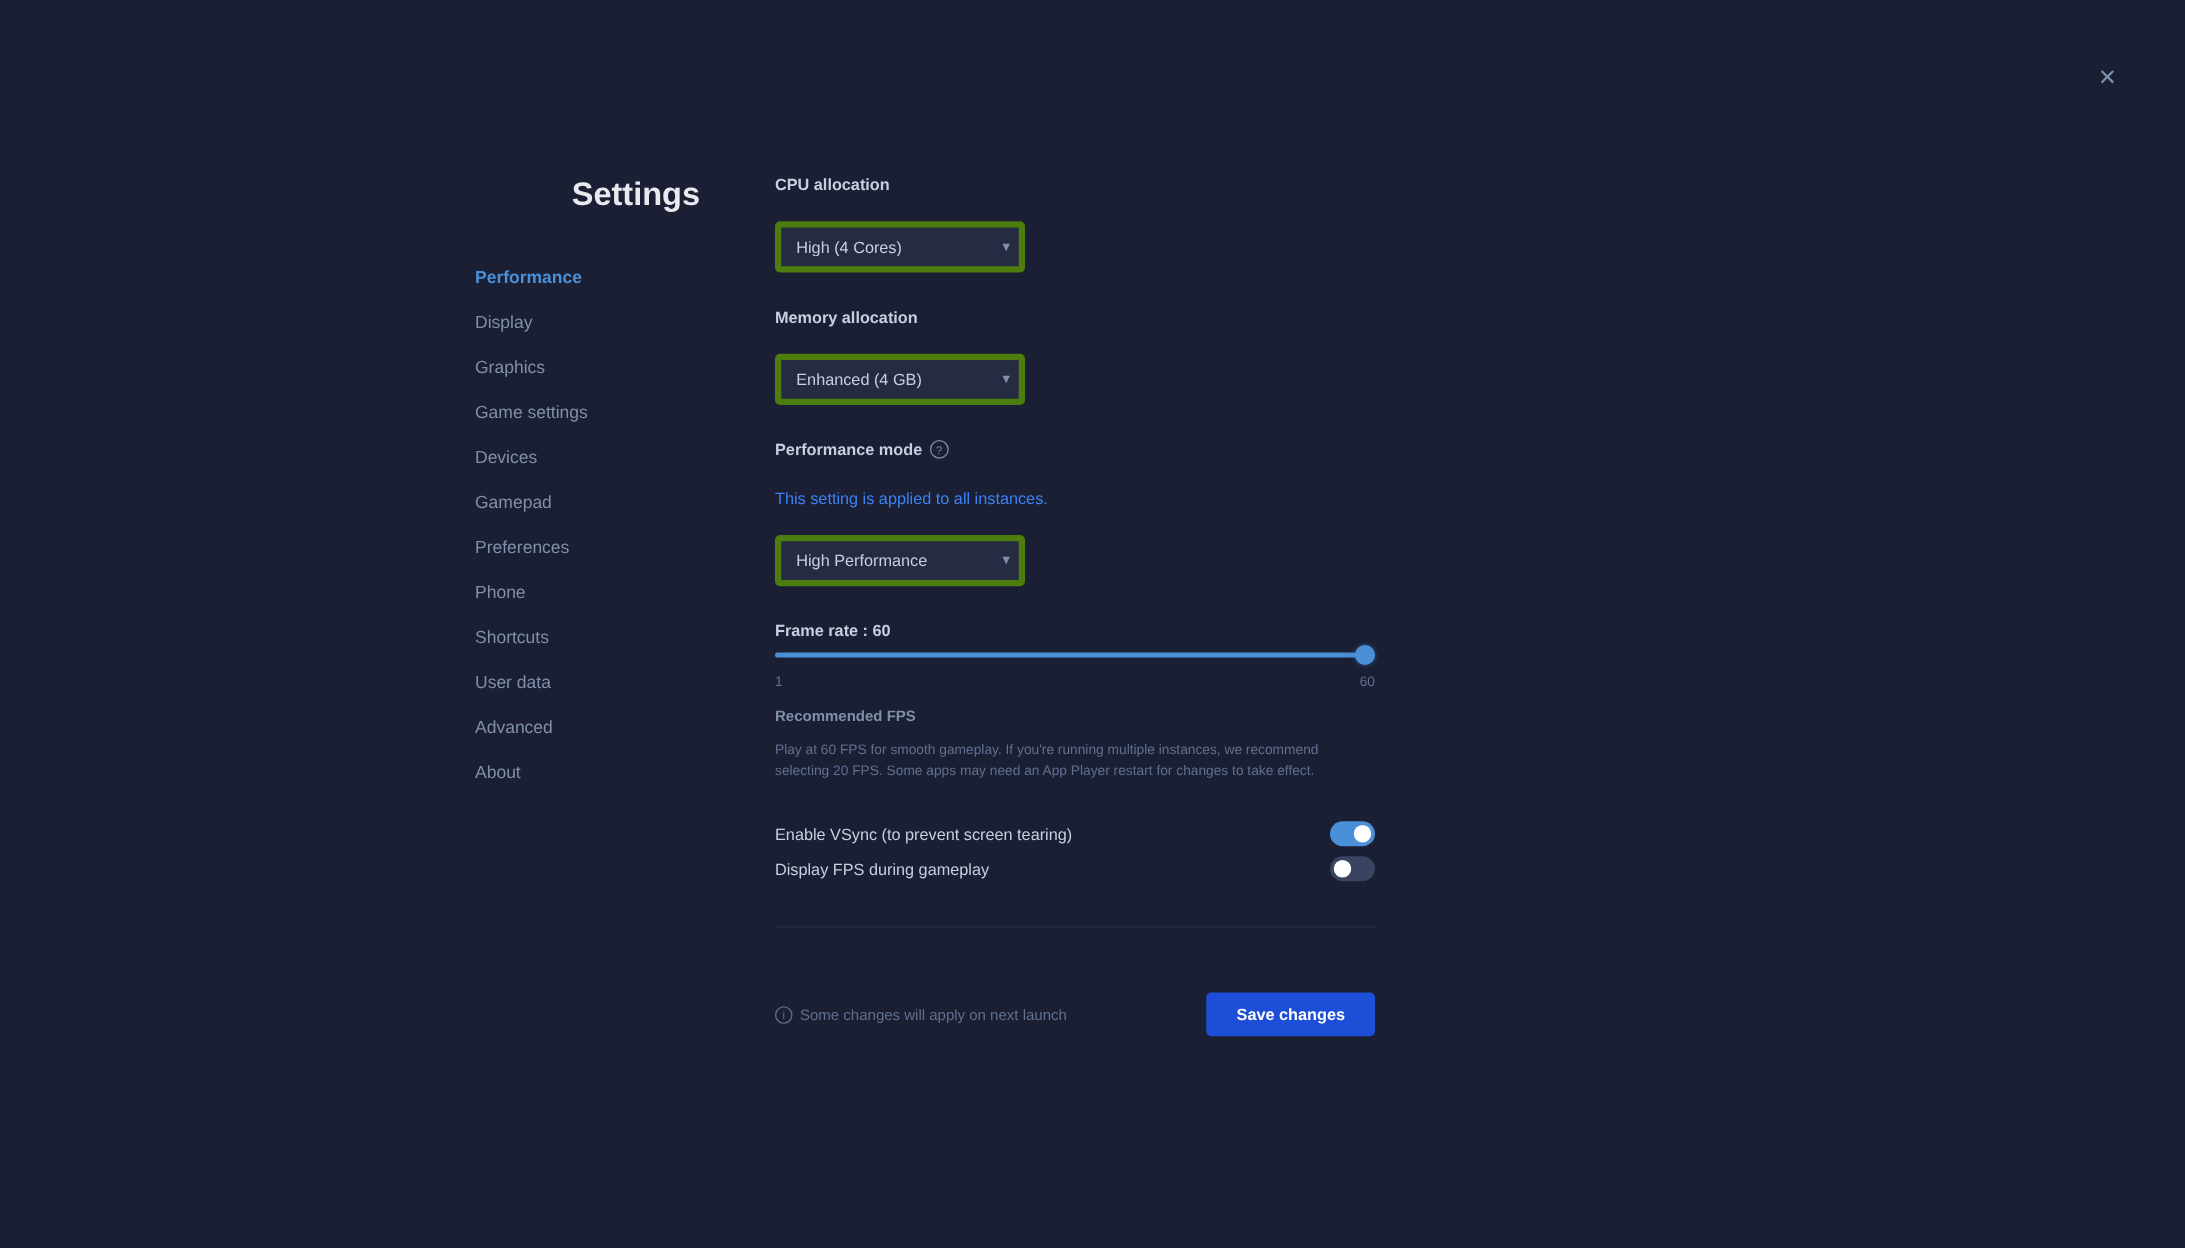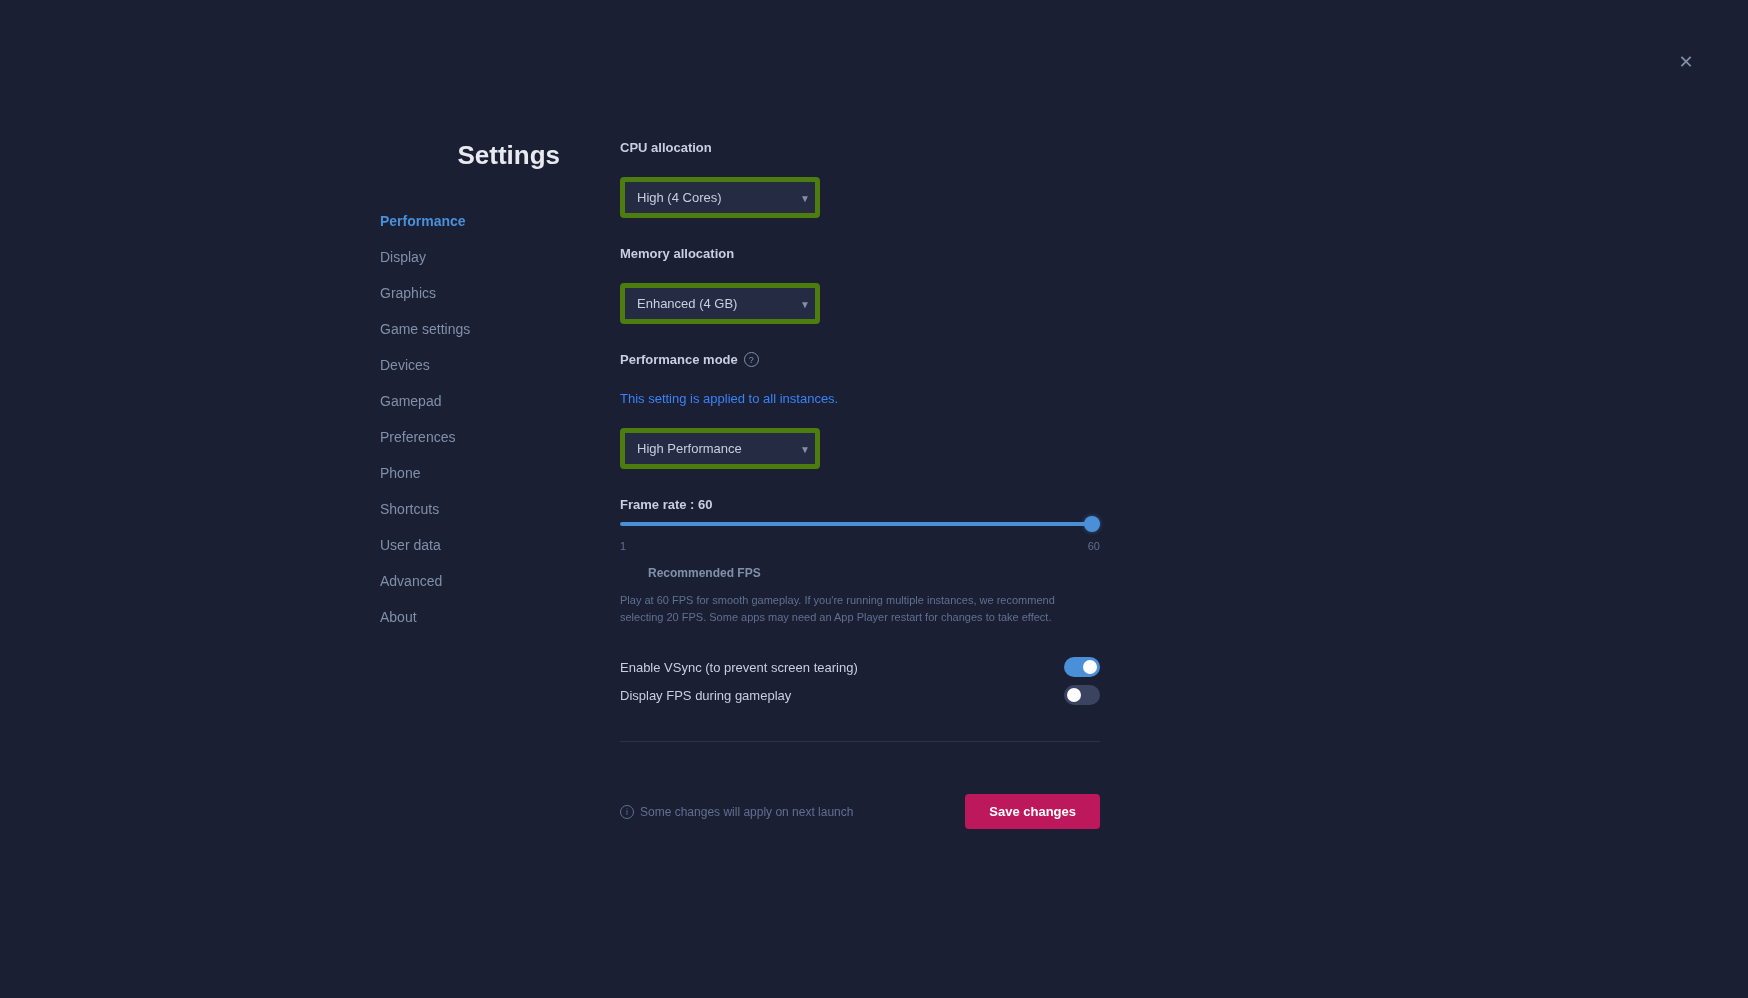--- a/index.html
+++ b/index.html
@@ -172,21 +172,20 @@
       font-size: 11px;
       color: #607090;
       margin-top: 4px;
     }
 
     .recommended-fps-label {
       font-size: 12px;
       font-weight: 600;
       color: #8090aa;
       margin-top: 4px;
-      margin-left: 28px;
     }
 
     .recommended-fps-desc {
       font-size: 11px;
       color: #607090;
       line-height: 1.5;
       margin-top: 2px;
     }
 
     .toggle-row {
@@ -254,21 +253,21 @@
       border-radius: 50%;
       display: inline-flex;
       align-items: center;
       justify-content: center;
       font-size: 9px;
       color: #607090;
       flex-shrink: 0;
     }
 
     .save-btn {
-      background-color: #be185d;
+      background-color: #1d4ed8;
       color: white;
       border: none;
       padding: 10px 24px;
       border-radius: 4px;
       font-size: 13px;
       font-weight: 600;
       cursor: pointer;
       transition: background 0.15s;
     }
 

